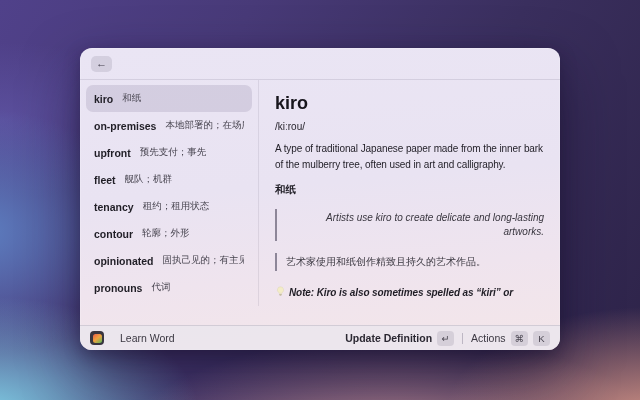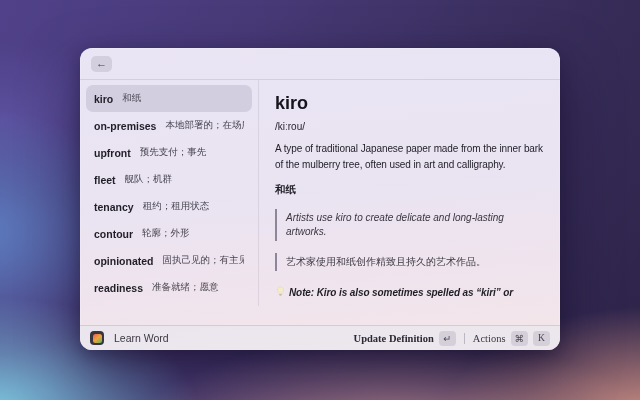--- a/index.html
+++ b/index.html
@@ -42,35 +42,35 @@
   
   .detail { flex: 1; padding: 11px 16px 0 16px; box-sizing: border-box; color: #1d1b22;
     overflow: hidden; }
   .detail-title { font-size: 18px; font-weight: 700; margin: 2px 0 0; color: #17151c; }
   .detail-pron { font-size: 10px; margin-top: 7px; color: #28252e; }
   .detail-def { font-size: 10px; line-height: 1.55; margin-top: 9px;
     color: #201e26; letter-spacing: -0.1px; }
   .detail-hanzi { font-size: 10.5px; font-weight: 700; margin-top: 11px; color: #201e26; }
   .quote { border-left: 2.5px solid #8d8698; padding: 2px 0 2px 9px; margin-top: 12px;
     font-size: 10px; color: #39363f; line-height: 1.4; }
-  .quote.en { font-style: italic; }
+  .quote.en { font-style: italic; text-align: right; }
   .note { margin-top: 13px; font-size: 10px; font-weight: 700; font-style: italic;
     line-height: 1.7; color: #201e26; letter-spacing: -0.1px; }
   .note .bulb { font-style: normal; display: inline-block; vertical-align: -1px; margin-right: 3px; }
   
-  .footer { flex: 0 0 24px; display: flex; align-items: center; gap: 10px; padding: 0 10px;
+  .footer { flex: 0 0 24px; display: flex; align-items: center; gap: 16px; padding: 0 10px;
     border-top: 1px solid rgba(70,60,90,0.15); background: rgba(234,230,237,0.8); margin-top: 19px; }
   .app-icon { width: 14px; height: 14px; border-radius: 4px; background: #39353f;
     display: flex; align-items: center; justify-content: center; }
   .app-icon .glyph { width: 9px; height: 9px; border-radius: 2.5px;
     background: linear-gradient(140deg, #e85d4a 0%, #f0a13e 48%, #58b85c 100%); }
   .app-name { font-size: 10.5px; color: #3b3842; }
   .footer-right { margin-left: auto; display: flex; align-items: center; gap: 6px; }
   .fbtn { display: flex; align-items: center; gap: 5px; background: none; border: none;
-    padding: 0; cursor: pointer; font-family: Liberation Serif, serif; }
+    padding: 0; cursor: pointer; font-family: Liberation Sans, sans-serif; }
   .primary-label { font-size: 10.5px; font-weight: 700; color: #2b2832; }
   .actions-label { font-size: 10.5px; color: #3b3842; }
   .kbd { min-width: 9px; height: 15px; padding: 0 4px; border-radius: 4px;
     background: rgba(90,80,110,0.15); color: #4a4651; font-size: 9.5px;
     display: flex; align-items: center; justify-content: center; }
   .footer-divider { width: 1px; height: 11px; background: rgba(70,60,90,0.28); margin: 0 2px; }
 </style>
 </head>
 <body>
 
@@ -106,22 +106,22 @@
         </div>
         <div class="side-item">
           <span class="side-word">contour</span>
           <span class="side-trans">轮廓；外形</span>
         </div>
         <div class="side-item">
           <span class="side-word">opinionated</span>
           <span class="side-trans">固执己见的；有主见的</span>
         </div>
         <div class="side-item">
-          <span class="side-word">readiness</span>
-          <span class="side-trans">准备就绪；愿意</span>
+          <span class="side-word">pronouns</span>
+          <span class="side-trans">代词</span>
         </div>
     </div>
 
     <div class="detail">
       <h1 class="detail-title">kiro</h1>
       <div class="detail-pron">/kiːrou/</div>
       <div class="detail-def">A type of traditional Japanese paper made from the inner bark of the mulberry tree, often used in art and calligraphy.</div>
       <div class="detail-hanzi">和纸</div>
       <div class="quote en">Artists use kiro to create delicate and long-lasting artworks.</div>
       <div class="quote zh">艺术家使用和纸创作精致且持久的艺术作品。</div>

